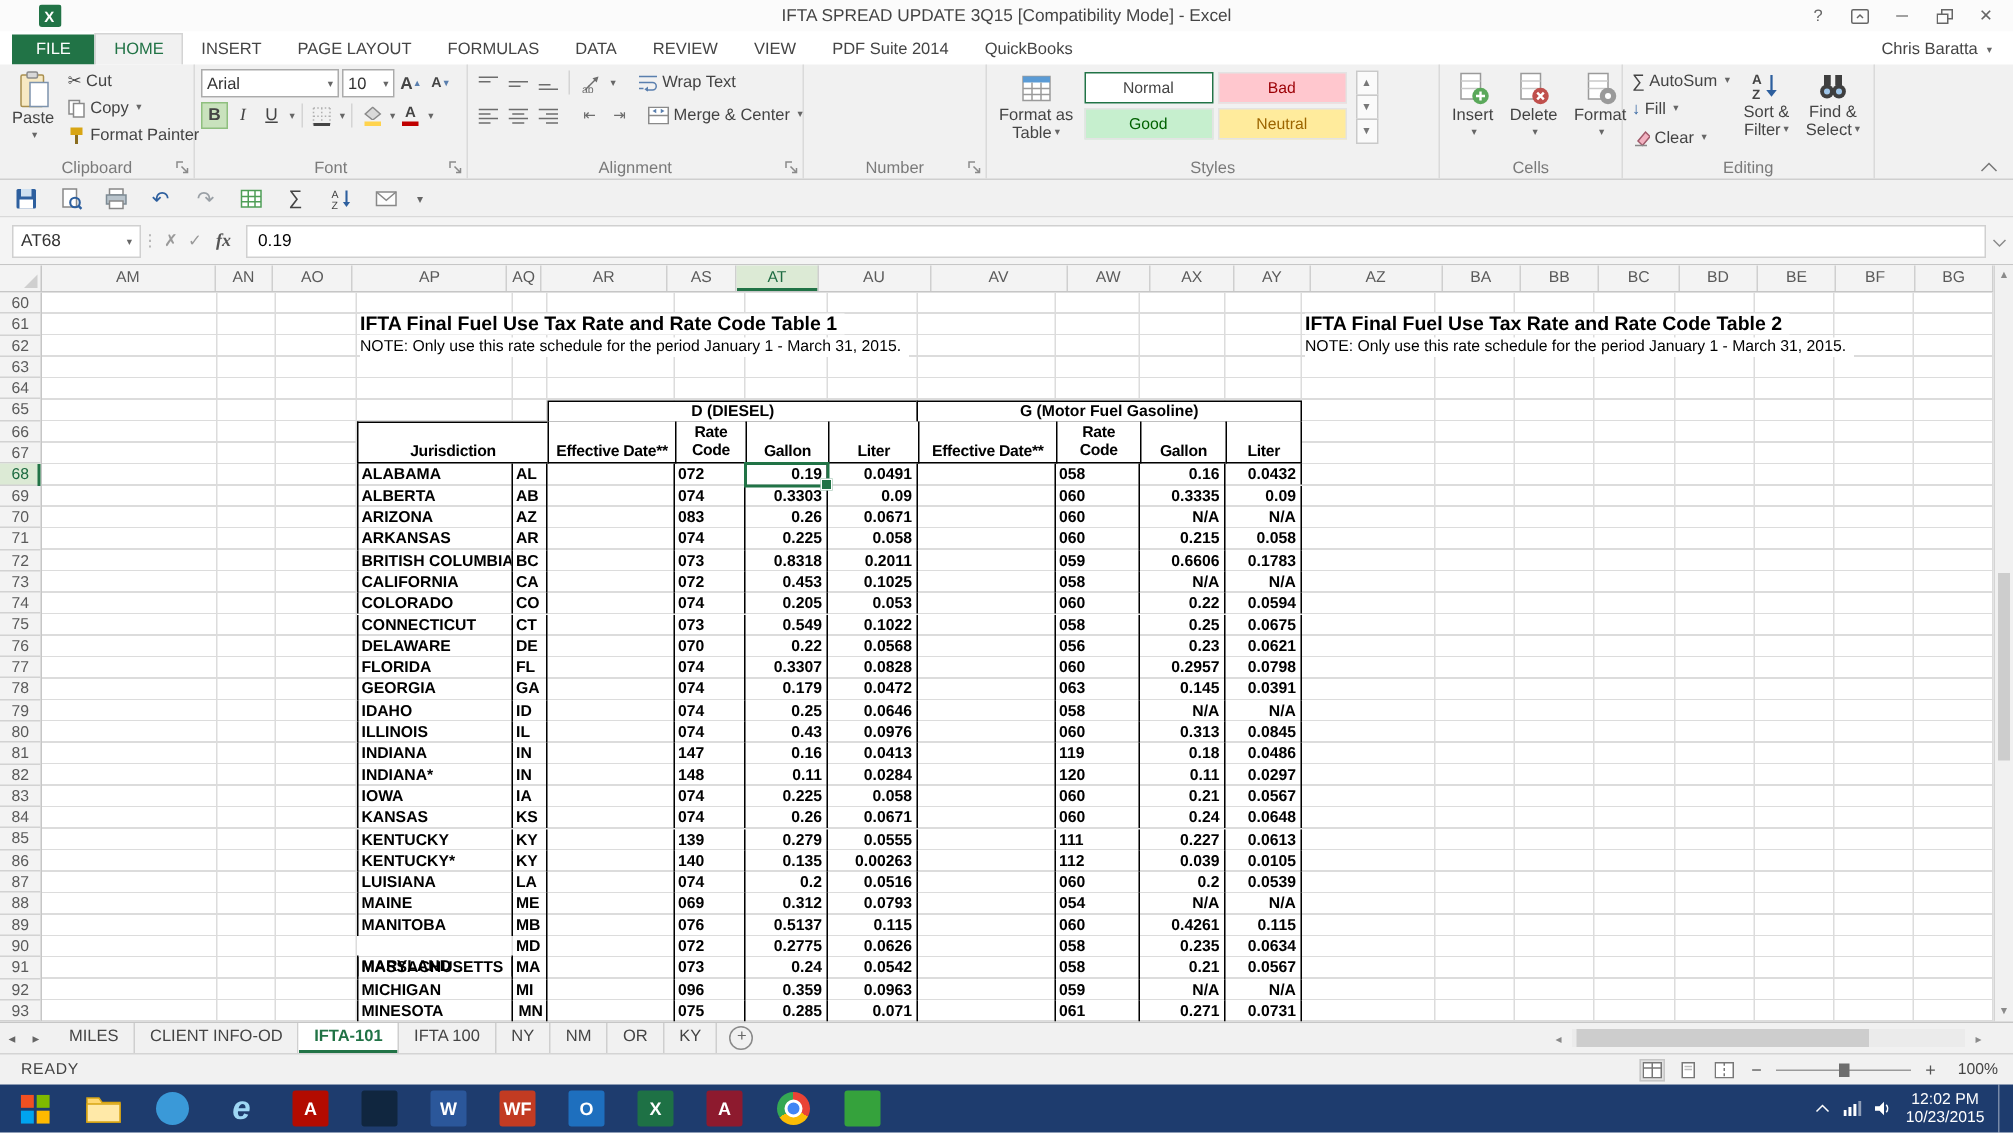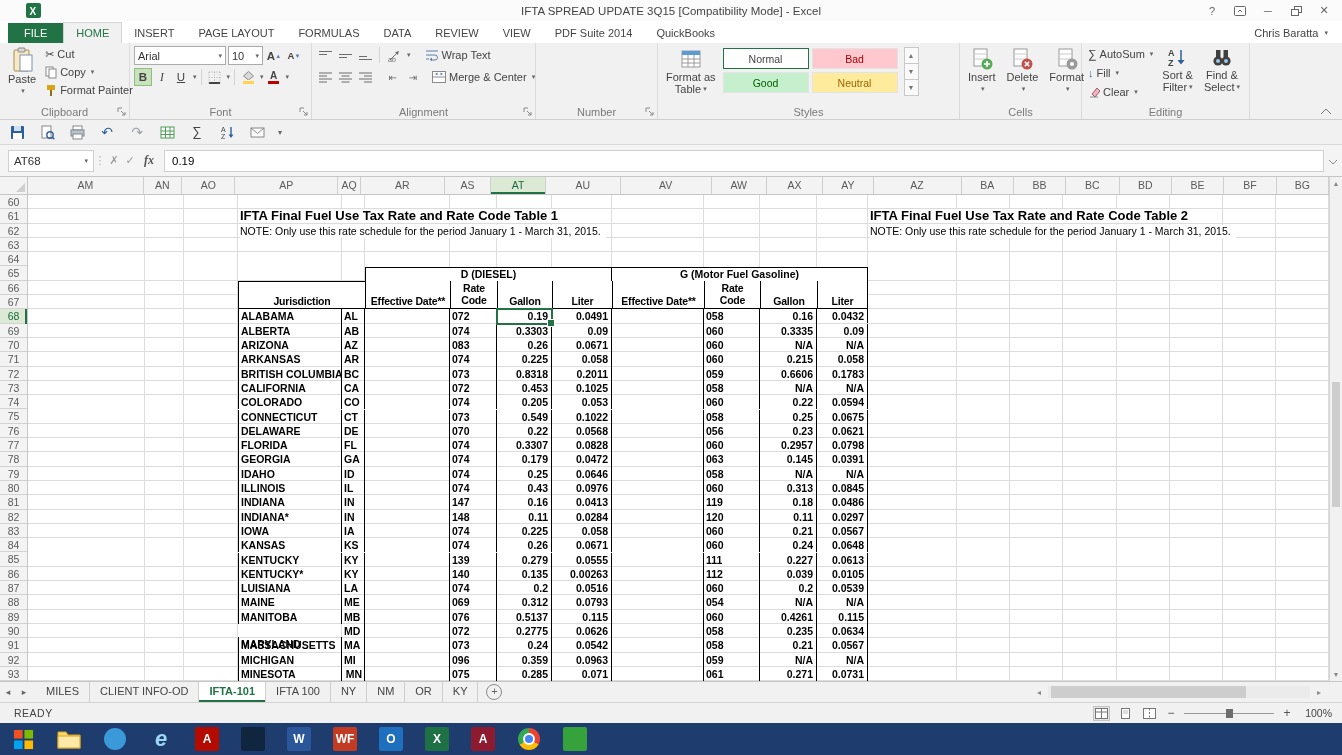--- a/index.html
+++ b/index.html
@@ -1080,15 +1080,35 @@
         <div class="tb-ic">
           <span class="tb-square" style="background:#8d1a2e;color:#ffffff">A</span>
         </div>
         <div class="tb-ic">
           <div class="chrome-ball"></div>
         </div>
         <div class="tb-ic">
           <span class="tb-square" style="background:#35a23c;color:#ffffff"></span>
         </div>
       </div>
+    <div class="tray">
+      <svg width="10" height="6">
+          <polyline points="1,5 5,1 9,5" fill="none" stroke="#fff"></polyline>
+        </svg>
+      <svg width="12" height="10">
+          <rect x="0" y="6" width="2" height="4" fill="#fff"></rect>
+          <rect x="3.3" y="4" width="2" height="6" fill="#fff"></rect>
+          <rect x="6.6" y="2" width="2" height="8" fill="#fff"></rect>
+          <rect x="9.9" y="0" width="2" height="10" fill="#fff" opacity="0.5"></rect>
+        </svg>
+      <svg width="11" height="10">
+          <polygon points="0,3.5 3,3.5 6,0.5 6,9.5 3,6.5 0,6.5" fill="#fff"></polygon>
+          <path d="M7.5 2.5 a4 4 0 0 1 0 5" stroke="#fff" fill="none"></path>
+        </svg>
+      <div class="tray-time">
+        <div>12:02 PM</div>
+        <div>10/23/2015</div>
+      </div>
+      <div class="show-desktop"></div>
+    </div>
   </div>
 
 </div>
 
 </body></html>

